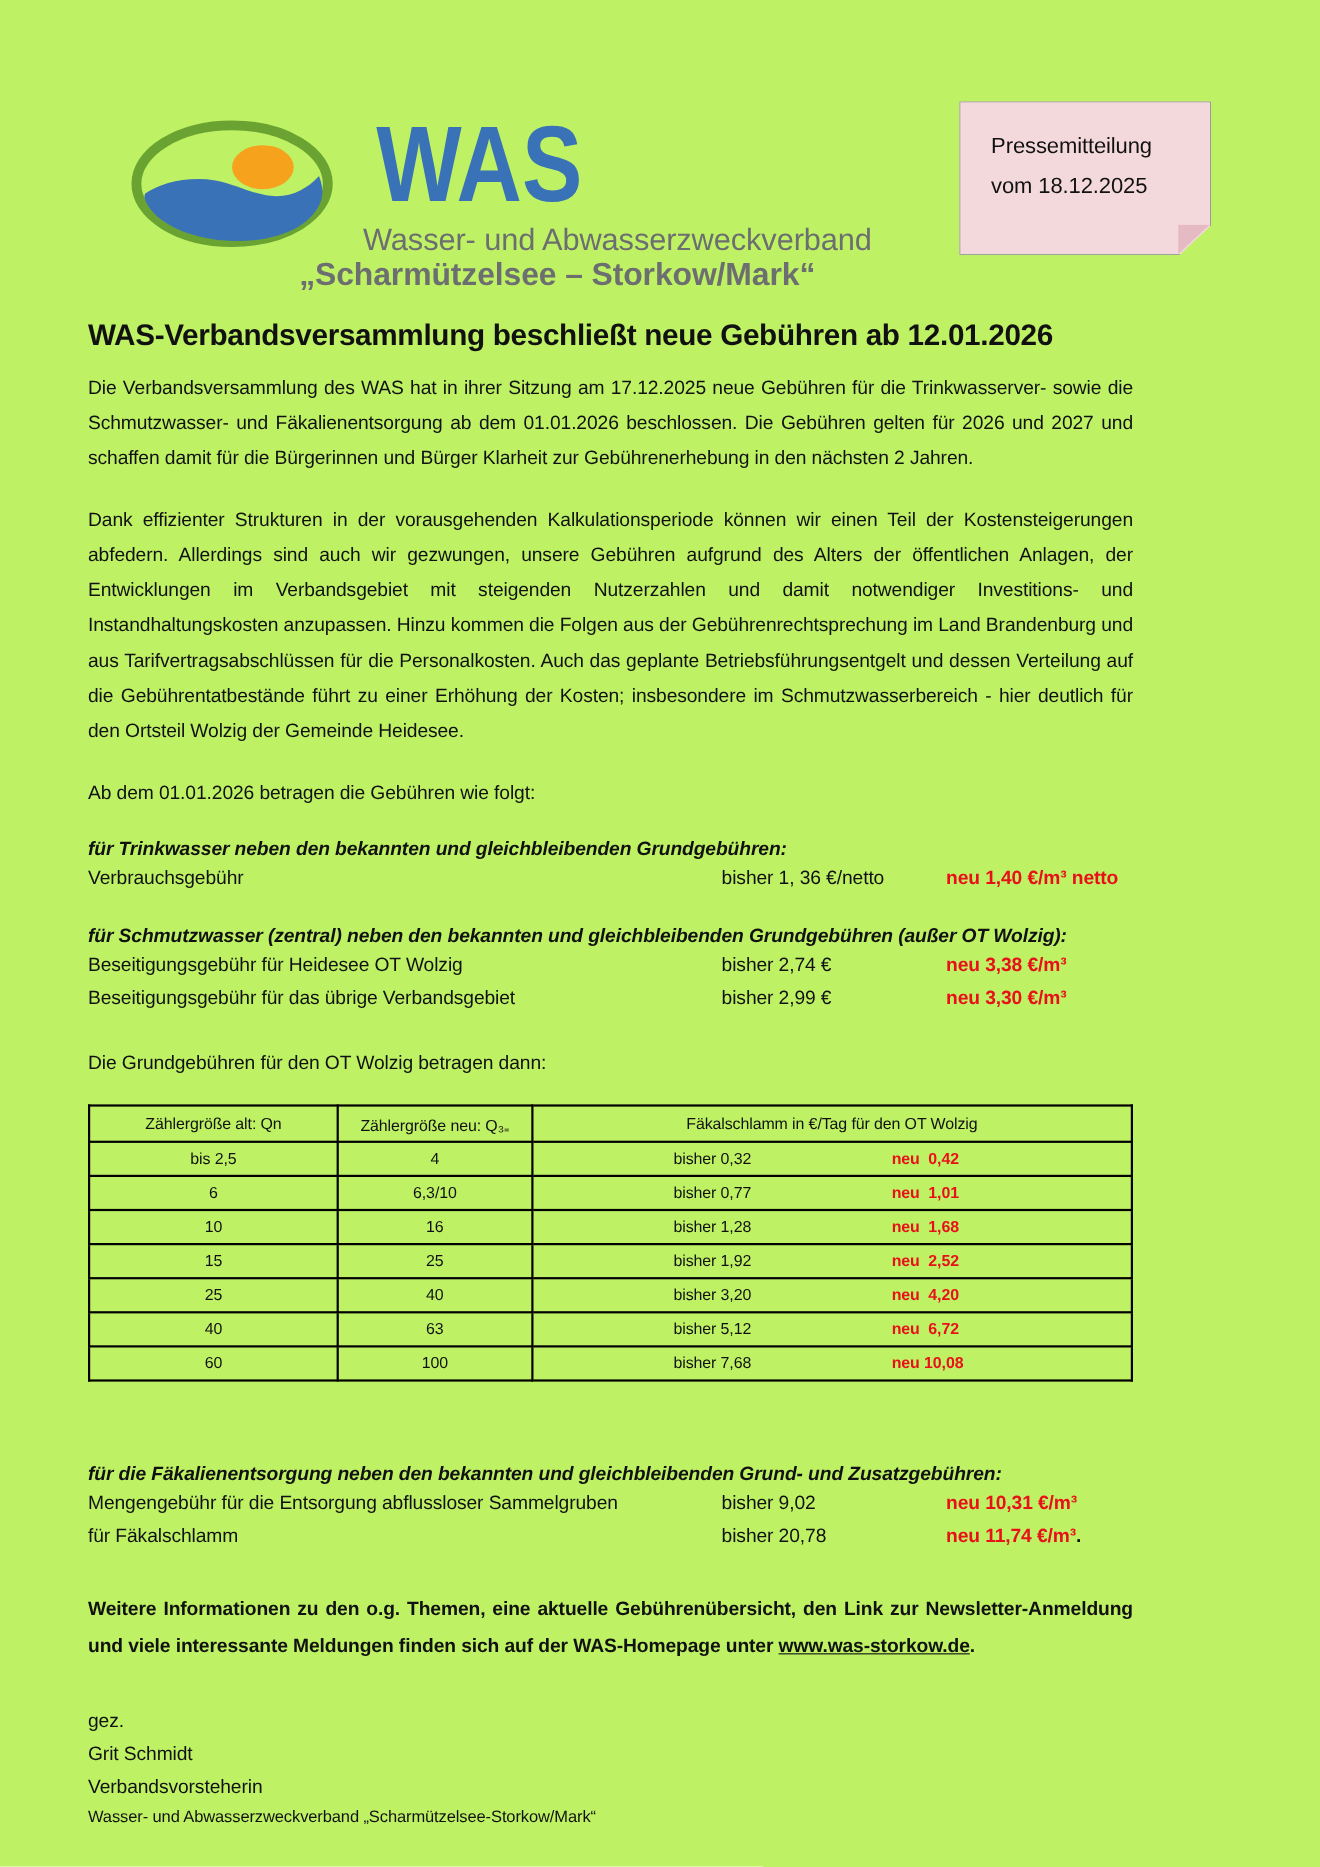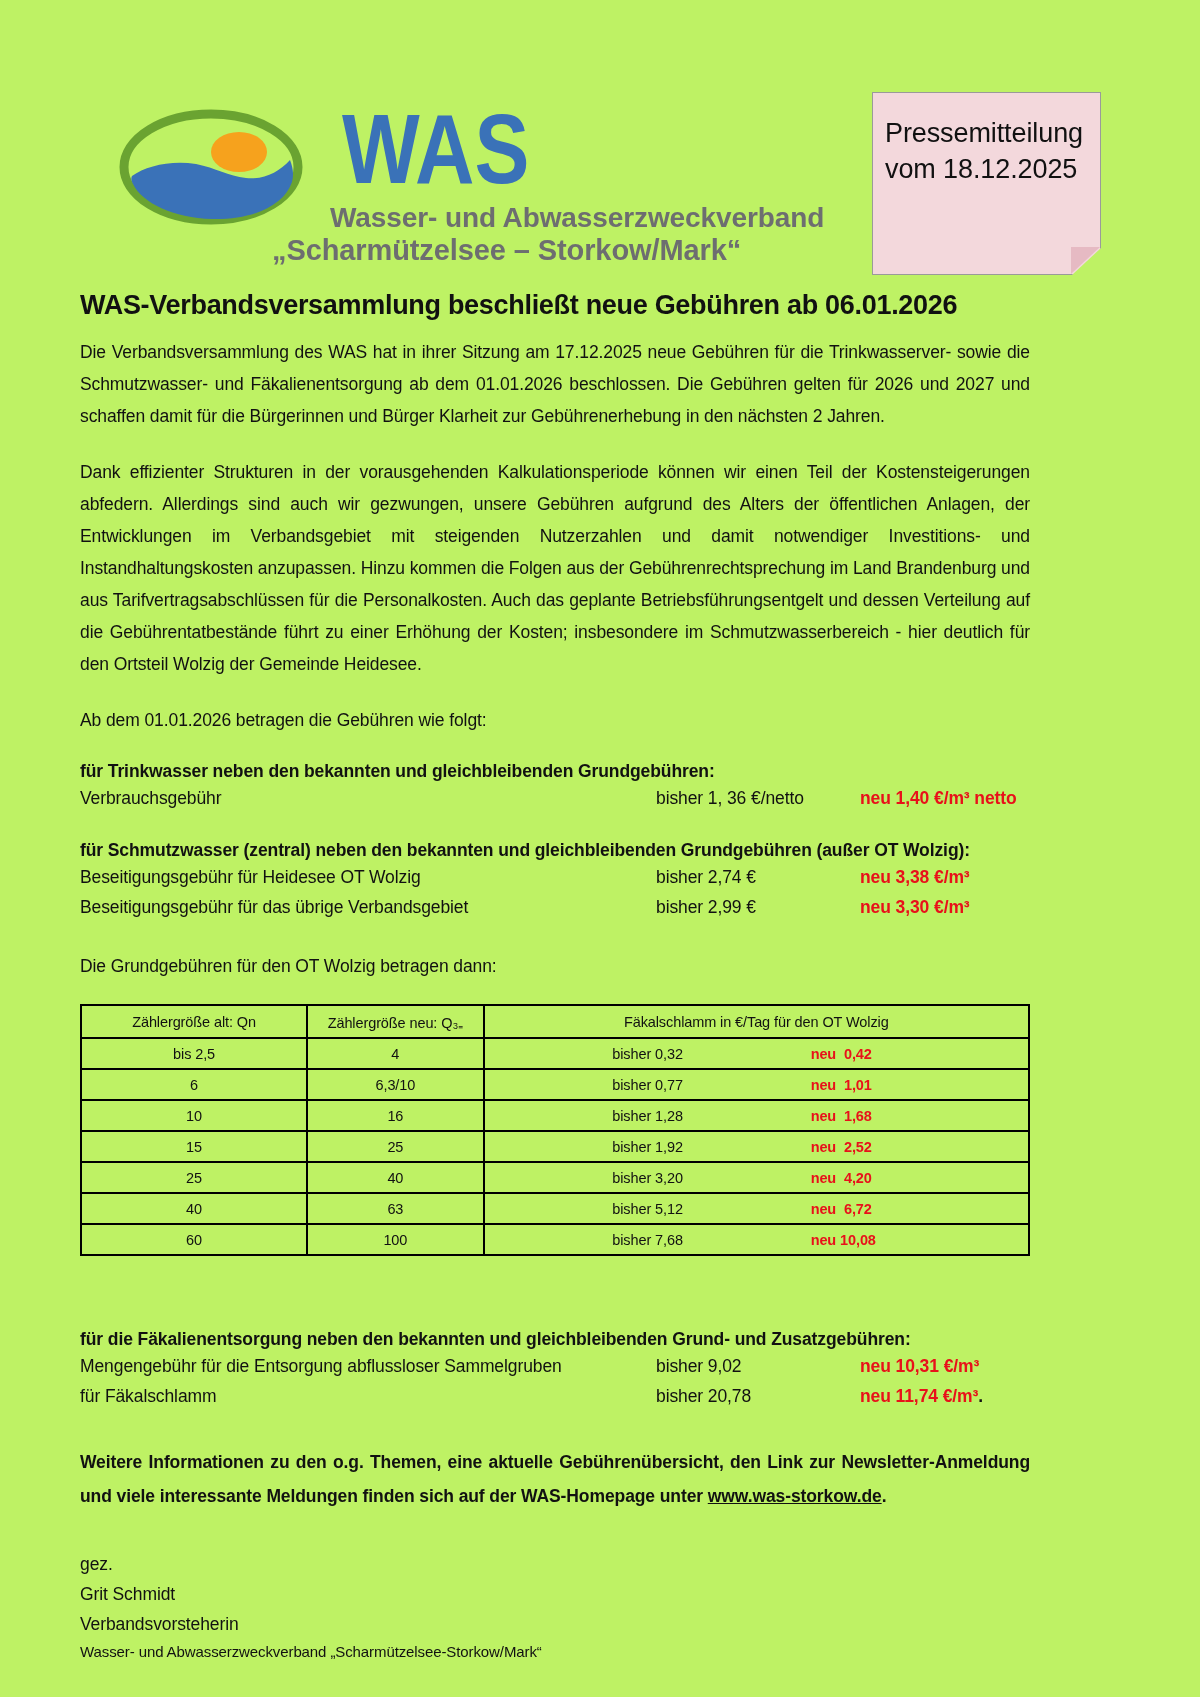--- a/index.html
+++ b/index.html
@@ -9,40 +9,40 @@
     letter-spacing:-0.1px;
   }
   
   .letterhead { position:relative; height:272px; }
   .logo-svg { position:absolute; left:116px; top:108px; }
   .brand {
     position:absolute; left:342px; top:100px;
     font-size:98px; line-height:98px; font-weight:bold; color:#3a72b8;
     transform:scaleX(0.84); transform-origin:0 0;
   }
-  .org1 { position:absolute; left:330px; top:202px; font-size:28px; font-weight:bold; color:#6d6e70; white-space:nowrap; }
+  .org1 { position:absolute; left:330px; top:202px; font-size:28px; font-weight:normal; color:#6d6e70; white-space:nowrap; }
   .org2 { position:absolute; left:272px; top:234px; font-size:29px; font-weight:bold; color:#6d6e70; white-space:nowrap;text-align:right; }
   
   .note {
-    position:absolute; left:872px; top:92px; width:229px; height:183px;
+    position:absolute; left:872px; top:92px; width:229px; height:140px;
     background:#f3d8dc; border:1px solid #9a9a9a; box-sizing:border-box;
     clip-path:polygon(0 0, 100% 0, 100% calc(100% - 27px), calc(100% - 29px) 100%, 0 100%);
-    padding:22px 0 0 12px; font-size:27px; line-height:36px; color:#111;
+    padding:22px 0 0 28px; font-size:20px; line-height:36px; color:#111;
   }
   .note::after {
     content:""; position:absolute; right:0; bottom:0; width:29px; height:27px;
     background:#e6bac3; clip-path:polygon(0 100%, 100% 0, 0 0);
   }
   
   .main { margin:0 80px; width:950px; position:relative; }
   h1.headline { margin:16px 0 0; font-size:27px; line-height:34px; font-weight:bold; letter-spacing:-0.3px; }
   p.body { margin:24px 0 0; font-size:17.5px; line-height:32px; text-align:justify; }
   p.body.first { margin-top:14px; }
   p.single { margin:24px 0 0; font-size:17.5px; line-height:32px; }
-  .sec-h { margin:24px 0 0; font-size:17.5px; line-height:23px; font-weight:bold; }
+  .sec-h { margin:24px 0 0; font-size:17.5px; line-height:23px; font-weight:bold; font-style:italic; }
   .sec-h.mt26 { margin-top:26px; }
   .sec-h.big-gap { margin-top:72px; }
   .feerow { display:flex; font-size:17.5px; line-height:30px; }
   .feerow .lbl { width:576px; }
   .feerow .old { width:204px; }
   .feerow .new { font-weight:bold; color:#e8111a; white-space:pre; }
   .feerow .sfx { color:#111; font-weight:bold; }
   
   table.fees { border-collapse:collapse; margin-top:22px; table-layout:fixed; }
   table.fees td { border:2px solid #000; font-size:14.5px; padding:0; height:29px; text-align:center; vertical-align:middle; }
@@ -73,21 +73,21 @@
     <div class="org2">„Scharmützelsee – Storkow/Mark“</div>
   </div>
 
   <div class="note">
     <div>Pressemitteilung</div>
     <div>vom 18.12.2025</div>
   </div>
 
   <div class="main">
 
-    <h1 class="headline">WAS-Verbandsversammlung beschließt neue Gebühren ab 06.01.2026</h1>
+    <h1 class="headline">WAS-Verbandsversammlung beschließt neue Gebühren ab 12.01.2026</h1>
 
     <p class="body first">Die Verbandsversammlung des WAS hat in ihrer Sitzung am 17.12.2025 neue Gebühren für die Trinkwasserver- sowie die Schmutzwasser- und Fäkalienentsorgung ab dem 01.01.2026 beschlossen. Die Gebühren gelten für 2026 und 2027 und schaffen damit für die Bürgerinnen und Bürger Klarheit zur Gebührenerhebung in den nächsten 2 Jahren.</p>
 
     <p class="body">Dank effizienter Strukturen in der vorausgehenden Kalkulationsperiode können wir einen Teil der Kostensteigerungen abfedern. Allerdings sind auch wir gezwungen, unsere Gebühren aufgrund des Alters der öffentlichen Anlagen, der Entwicklungen im Verbandsgebiet mit steigenden Nutzerzahlen und damit notwendiger Investitions- und Instandhaltungskosten anzupassen. Hinzu kommen die Folgen aus der Gebührenrechtsprechung im Land Brandenburg und aus Tarifvertragsabschlüssen für die Personalkosten. Auch das geplante Betriebsführungsentgelt und dessen Verteilung auf die Gebührentatbestände führt zu einer Erhöhung der Kosten; insbesondere im Schmutzwasserbereich - hier deutlich für den Ortsteil Wolzig der Gemeinde Heidesee.</p>
 
     <p class="single">Ab dem 01.01.2026 betragen die Gebühren wie folgt:</p>
 
     <div>
       <div class="sec-h">für Trinkwasser neben den bekannten und gleichbleibenden Grundgebühren:</div>
       <div class="feerow">

